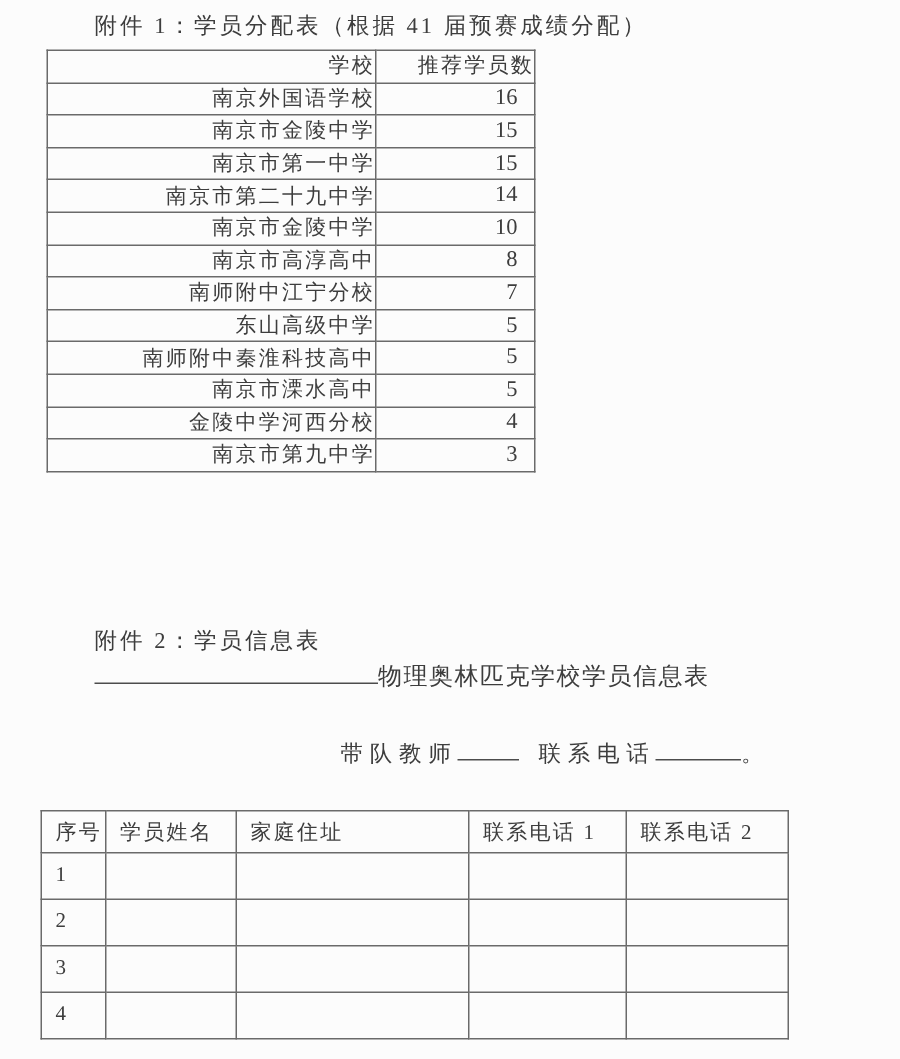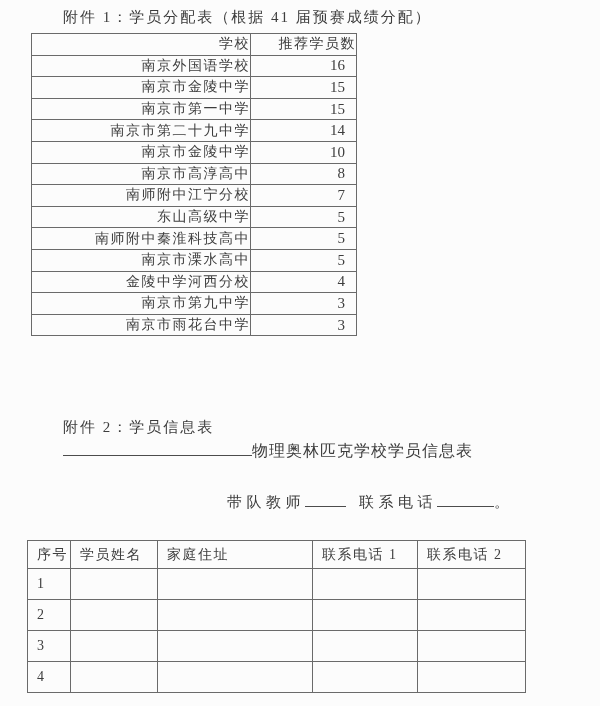--- a/index.html
+++ b/index.html
@@ -166,24 +166,20 @@
         <tr>
           <td>南京市溧水高中</td>
           <td>5</td>
         </tr>
         <tr>
           <td>金陵中学河西分校</td>
           <td>4</td>
         </tr>
         <tr>
           <td>南京市第九中学</td>
-          <td>3</td>
-        </tr>
-        <tr>
-          <td>南京市雨花台中学</td>
           <td>3</td>
         </tr>
       </tbody>
     </table>
 
   <div id="attachment2-title" class="attachment-title">附件 2：学员信息表</div>
 
   <div class="form-title-line">
     <span class="blank-underline school-blank"></span><span>物理奥林匹克学校学员信息表</span>
   </div>

